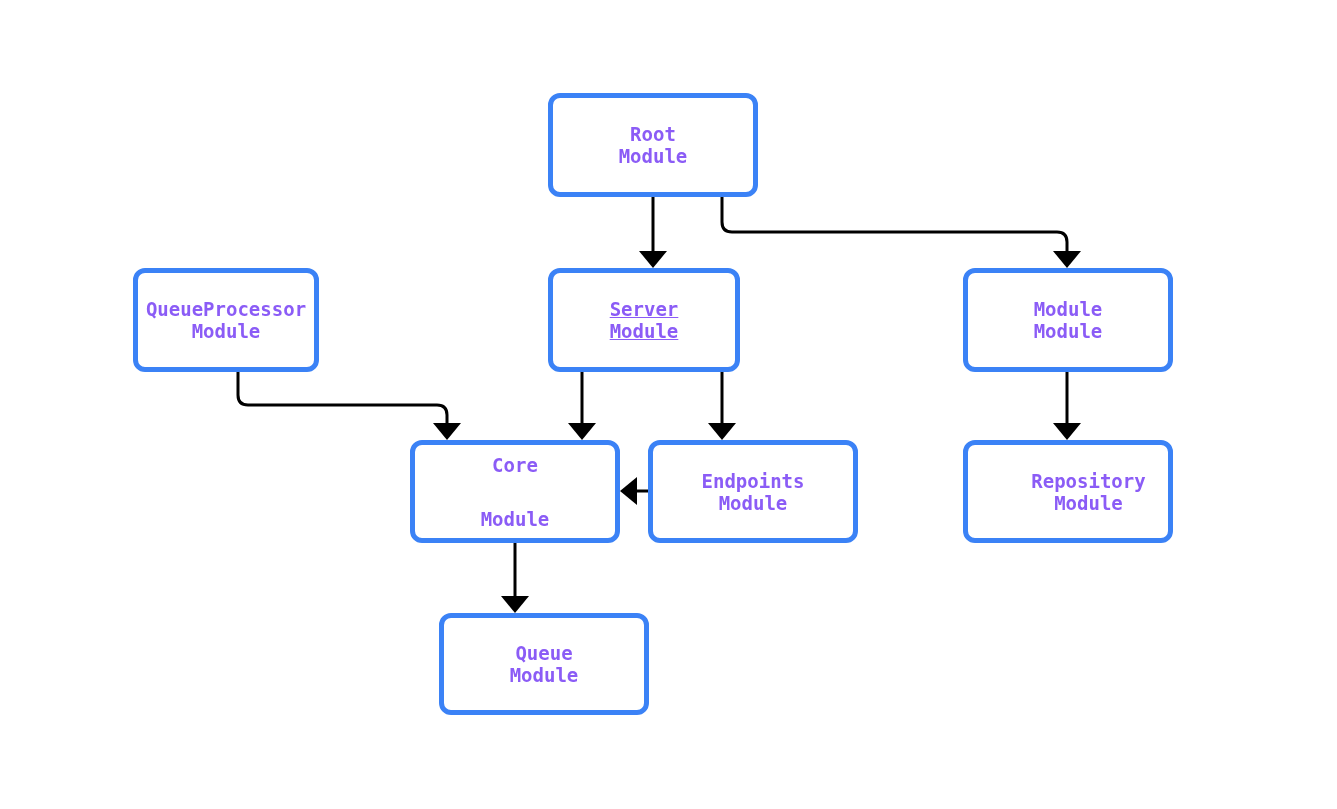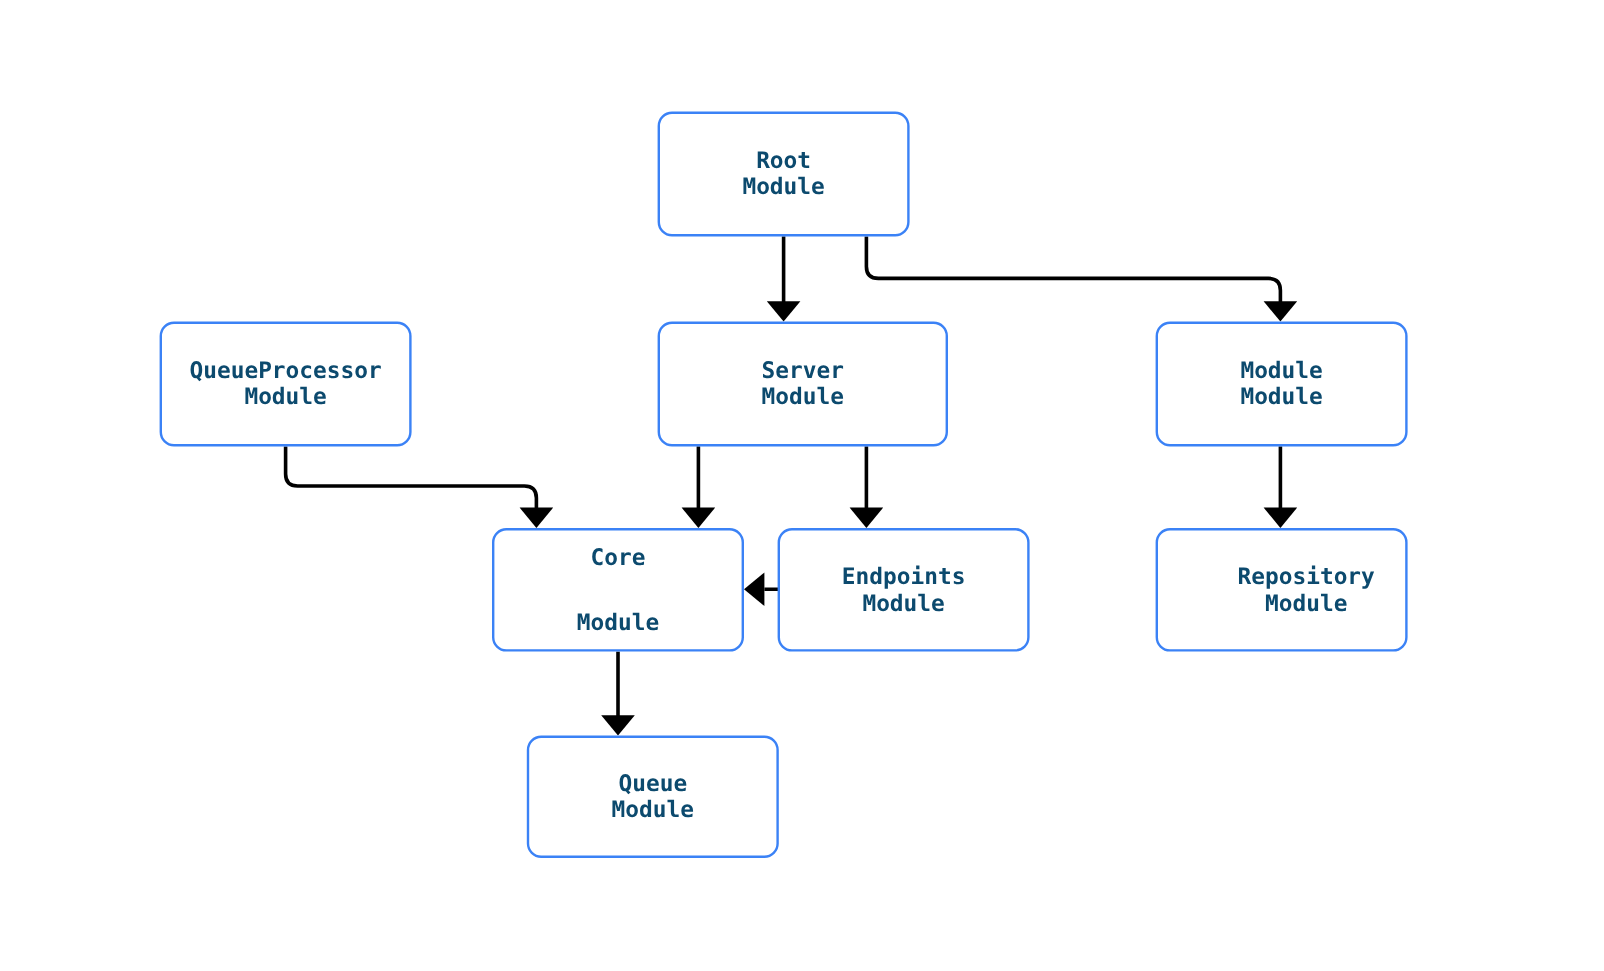--- a/index.html
+++ b/index.html
@@ -27,31 +27,31 @@
     stroke: #000000;
     stroke-width: 3;
   }
   .edges-layer polygon {
     fill: #000000;
     stroke: none;
   }
   .node {
     position: absolute;
     box-sizing: border-box;
-    border: 2px solid #3b82f6;
+    border: 5px solid #3b82f6;
     border-radius: 12px;
     background: #ffffff;
     display: flex;
     flex-direction: column;
     align-items: center;
     justify-content: center;
     font-weight: bold;
     font-size: 19px;
     line-height: 22px;
-    color: #0c4a6e;
+    color: #8b5cf6;
     text-align: center;
   }
 </style>
 </head>
 <body>
 
 <div class="canvas">
 
   <svg class="edges-layer" width="1337" height="809" viewBox="0 0 1337 809" xmlns="http://www.w3.org/2000/svg">
 
@@ -94,26 +94,26 @@
       <path d="M 515 543 V 597"></path>
       <polygon points="515,613 501,596 529,596"></polygon>
     </g>
   </svg>
 
   <div class="node" style="left:548px; top:93px; width:210px; height:104px;">
     <span>Root</span>
     <span>Module</span>
   </div>
 
-  <div class="node" style="left:548px; top:268px; width:242px; height:104px;">
+  <div class="node" style="left:548px; top:268px; width:192px; height:104px;text-decoration:underline;">
     <span>Server</span>
     <span>Module</span>
   </div>
 
-  <div class="node" style="left:133px; top:268px; width:210px; height:104px;">
+  <div class="node" style="left:133px; top:268px; width:186px; height:104px;">
     <span>QueueProcessor</span>
     <span>Module</span>
   </div>
 
   <div class="node" style="left:963px; top:268px; width:210px; height:104px;">
     <span>Module</span>
     <span>Module</span>
   </div>
 
   <div class="node" style="left:410px; top:440px; width:210px; height:103px;gap:32px;">

